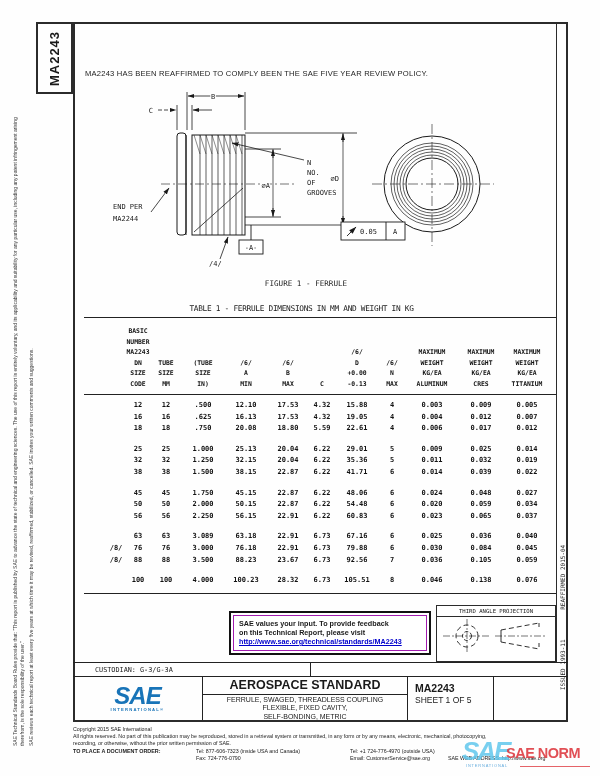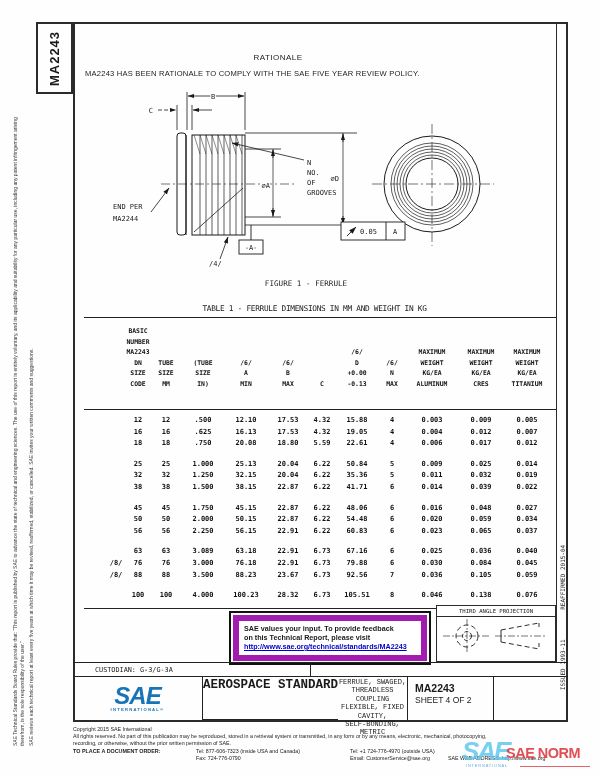--- a/index.html
+++ b/index.html
@@ -15,46 +15,46 @@
   .right-strip-text{left:559px;top:690px;transform:rotate(-90deg);transform-origin:0 0;font-family:"DejaVu Sans Mono",monospace;font-size:6px;white-space:nowrap;color:#222;}
   .right-strip-text span{margin-right:26px;}
   .fsc-box{left:438px;top:22px;width:112px;height:35px;border:1.6px solid #2b2b2b;box-sizing:border-box;display:flex;flex-direction:column;align-items:center;justify-content:center;font-size:6.5px;line-height:8.5px;text-align:center;font-family:"DejaVu Sans Mono",monospace;}
   .rationale-title{left:73px;top:53px;width:410px;text-align:center;font-size:8px;letter-spacing:.5px;}
   .rationale-text{left:85px;top:69px;font-size:7.6px;letter-spacing:.2px;}
   
   .fig{left:73px;top:86px;}
   .fig text{font-family:"DejaVu Sans Mono","DejaVu Sans",monospace;font-size:7px;fill:#1a1a1a;stroke:#fff;stroke-width:2.5px;paint-order:stroke;}
   .fig text.cap{font-size:7.6px;}
   
-  .tbl-title{left:73px;top:304px;width:483px;text-align:center;font-size:7.8px;font-family:"DejaVu Sans Mono",monospace;letter-spacing:-0.3px;}
+  .tbl-title{left:60px;top:304px;width:483px;text-align:center;font-size:7.8px;font-family:"DejaVu Sans Mono",monospace;letter-spacing:-0.3px;}
   .tbl{left:84px;top:317px;width:472px;box-sizing:border-box;border-top:1.7px solid #222;border-bottom:1.9px solid #222;}
   .tgrid{display:grid;grid-template-columns:20px 24px 32px 42px 44px 40px 28px 42px 28px 52px 46px 46px;padding-left:22px;font-family:"DejaVu Sans Mono",monospace;}
-  .thead{border-bottom:1.7px solid #222;align-items:end;padding-top:8px;padding-bottom:20px;}
+  .thead{border-bottom:1.7px solid #222;align-items:end;padding-top:8px;padding-bottom:5px;}
   .th{font-size:6.4px;line-height:10.5px;text-align:center;white-space:pre-line;font-weight:bold;color:#111;}
   .tbody{padding-top:5px;padding-bottom:6px;display:block;}
   .rowline{display:grid;grid-template-columns:20px 24px 32px 42px 44px 40px 28px 42px 28px 52px 46px 46px;padding-left:22px;font-family:"DejaVu Sans Mono",monospace;}
   .rowline.gap{margin-top:9px;}
   .td{font-size:7px;line-height:11.6px;text-align:center;font-weight:bold;color:#111;}
   
   .fb{left:229px;top:611px;width:202px;border:2.5px solid #111;padding:2px;background:#fff;box-sizing:border-box;}
-  .fb-in{border:6px solid #a21caf;padding:3px 5px 4px 5px;font-size:7.2px;font-weight:bold;line-height:9px;}
+  .fb-in{border:1px solid #a21caf;padding:3px 5px 4px 5px;font-size:7.2px;font-weight:bold;line-height:9px;}
   .fb-link{color:#0000cc;text-decoration:underline;}
   
   .tap{left:436px;top:605px;width:120px;height:57px;border:1.6px solid #2b2b2b;box-sizing:border-box;background:#fff;}
   .tap-h{border-bottom:1px solid #2b2b2b;font-size:5.6px;text-align:center;padding:2px 0;font-family:"DejaVu Sans Mono",monospace;}
   
   .cust-row{left:73px;top:662px;width:495px;height:15px;border-top:1.9px solid #222;border-bottom:1.9px solid #222;box-sizing:border-box;display:flex;font-size:6.8px;font-family:"DejaVu Sans Mono",monospace;}
   .cust-cell{width:238px;border-right:1.9px solid #222;box-sizing:border-box;display:flex;align-items:center;padding-left:22px;}
   .proc-cell{flex:1;display:flex;align-items:center;justify-content:center;}
   
   .tblock{left:73px;top:677px;width:495px;height:45px;box-sizing:border-box;display:flex;border-bottom:2px solid #2b2b2b;}
   .tb-logo{width:130px;border-right:1.9px solid #222;box-sizing:border-box;display:flex;flex-direction:column;align-items:center;justify-content:center;}
   .sae-logo{font-style:italic;font-weight:900;font-size:24px;line-height:22px;color:#1874b8;letter-spacing:-1px;}
   .sae-logo-sub{font-size:4.2px;font-weight:bold;letter-spacing:1.2px;color:#1874b8;}
-  .tb-title{width:205px;border-right:1.9px solid #222;box-sizing:border-box;display:flex;font-family:Liberation Mono, monospace;}
+  .tb-title{width:205px;border-right:1.9px solid #222;box-sizing:border-box;display:flex;flex-direction:column;}
   .tb-title-top{border-bottom:1.6px solid #222;text-align:center;font-weight:bold;font-size:12.5px;padding:1px 0 2px 0;}
   .tb-title-body{flex:1;text-align:center;font-size:7px;line-height:8.4px;padding-top:1px;}
   .tb-num{width:86px;border-right:1.9px solid #222;box-sizing:border-box;padding:5px 0 0 7px;}
   .tb-num .num{font-weight:bold;font-size:10.5px;}
   .tb-num .sheet{font-size:8.5px;margin-top:1px;}
   .tb-empty{flex:1;}
   
   .foot{font-size:5.3px;line-height:6.6px;color:#222;}
   .foot b{font-size:5.4px;}
   
@@ -80,22 +80,21 @@
     <span>MA2243</span>
   </div>
 
   <div class="abs right-strip"></div>
   <div class="abs right-strip-text">
     <span>ISSUED 1993-11</span>
     <span>REAFFIRMED 2015-04</span>
   </div>
 
 
-  <div class="abs rationale-title">RATIONALE</div>
-  <div class="abs rationale-text">MA2243 HAS BEEN RATIONALE TO COMPLY WITH THE SAE FIVE YEAR REVIEW POLICY.</div>
+  <div class="abs rationale-text">MA2243 HAS BEEN REAFFIRMED TO COMPLY BEEN THE SAE FIVE YEAR REVIEW POLICY.</div>
 
   <svg class="abs fig" width="483" height="212" viewBox="0 0 483 212">
     <defs>
       <marker id="ah" markerWidth="9" markerHeight="8" refX="8" refY="3.5" orient="auto">
         <path d="M0,0.8 L8.5,3.5 L0,6.2 z" fill="#1a1a1a"></path>
       </marker>
     </defs>
 
     <g stroke="#1a1a1a" fill="none" stroke-width="1">
       <line x1="88" y1="98" x2="224" y2="98" stroke-width="0.6" stroke-dasharray="9 3 2 3"></line>
@@ -288,21 +287,21 @@
           <div class="td">0.012</div>
         </div>
         <div class="rowline gap">
           <div class="td"></div>
           <div class="td">25</div>
           <div class="td">25</div>
           <div class="td">1.000</div>
           <div class="td">25.13</div>
           <div class="td">20.04</div>
           <div class="td">6.22</div>
-          <div class="td">50.84</div>
+          <div class="td">29.01</div>
           <div class="td">5</div>
           <div class="td">0.009</div>
           <div class="td">0.025</div>
           <div class="td">0.014</div>
         </div>
         <div class="rowline">
           <div class="td"></div>
           <div class="td">32</div>
           <div class="td">32</div>
           <div class="td">1.250</div>
@@ -332,21 +331,21 @@
         <div class="rowline gap">
           <div class="td"></div>
           <div class="td">45</div>
           <div class="td">45</div>
           <div class="td">1.750</div>
           <div class="td">45.15</div>
           <div class="td">22.87</div>
           <div class="td">6.22</div>
           <div class="td">48.06</div>
           <div class="td">6</div>
-          <div class="td">0.016</div>
+          <div class="td">0.024</div>
           <div class="td">0.048</div>
           <div class="td">0.027</div>
         </div>
         <div class="rowline">
           <div class="td"></div>
           <div class="td">50</div>
           <div class="td">50</div>
           <div class="td">2.000</div>
           <div class="td">50.15</div>
           <div class="td">22.87</div>
@@ -468,21 +467,21 @@
     <div class="tb-title">
       <div class="tb-title-top">AEROSPACE STANDARD</div>
       <div class="tb-title-body">
         <div>FERRULE, SWAGED, THREADLESS COUPLING</div>
         <div>FLEXIBLE, FIXED CAVITY,</div>
         <div>SELF-BONDING, METRIC</div>
       </div>
     </div>
     <div class="tb-num">
       <div class="num">MA2243</div>
-      <div class="sheet">SHEET 4 OF 2</div>
+      <div class="sheet">SHEET 1 OF 5</div>
     </div>
     <div class="tb-empty"></div>
   </div>
 
   <div class="abs foot" style="left:73px;top:726px;width:497px;">Copyright 2015 SAE International</div>
   <div class="abs foot" style="left:73px;top:733px;width:497px;">All rights reserved. No part of this publication may be reproduced, stored in a retrieval system or transmitted, in any form or by any means, electronic, mechanical, photocopying,</div>
   <div class="abs foot" style="left:73px;top:740px;width:497px;">recording, or otherwise, without the prior written permission of SAE.</div>
   <div class="abs foot" style="left:73px;top:747.5px;"><b>TO PLACE A DOCUMENT ORDER:</b></div>
   <div class="abs foot" style="left:196px;top:747.5px;">Tel: 877-606-7323 (inside USA and Canada)</div>
   <div class="abs foot" style="left:350px;top:747.5px;">Tel: +1 724-776-4970 (outside USA)</div>

